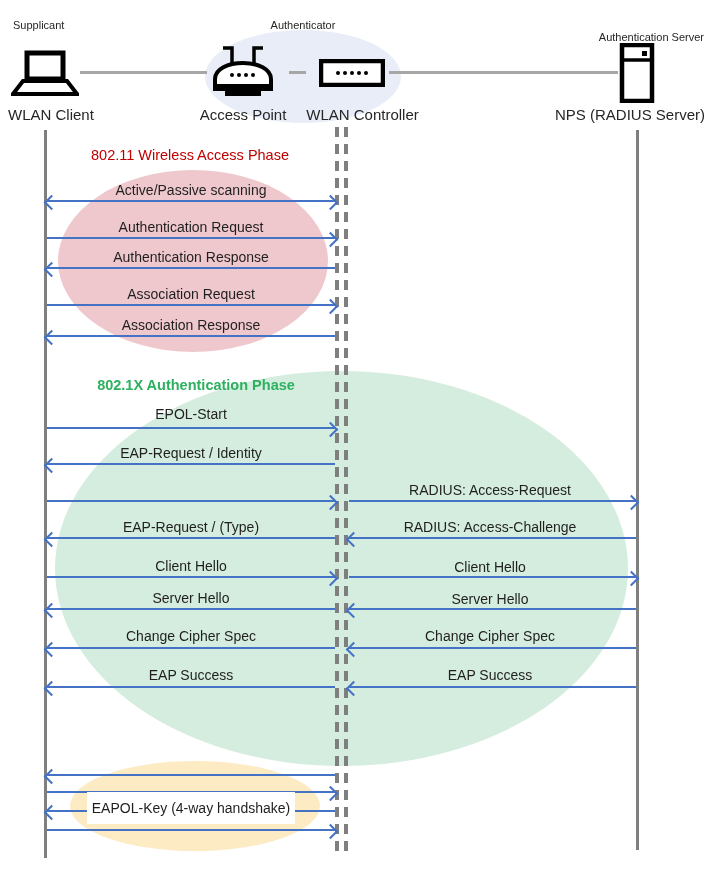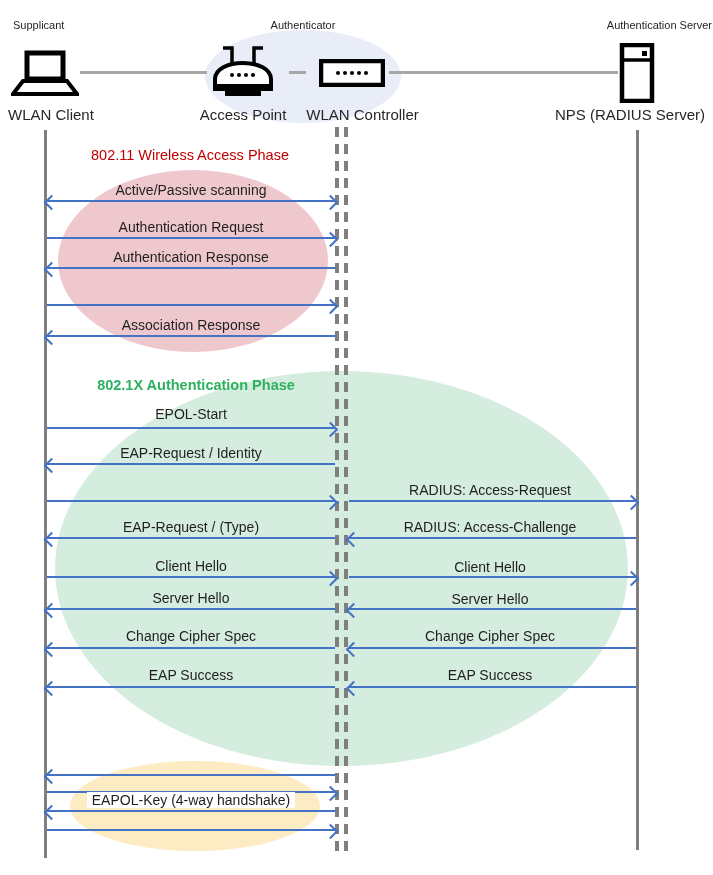--- a/index.html
+++ b/index.html
@@ -10,21 +10,21 @@
   .ellipse{position:absolute;border-radius:50%;z-index:0;}
   .ellipse-authenticator{left:205px;top:30px;width:196px;height:93px;background:#E9EDF7;}
   .ellipse-80211{left:58px;top:170px;width:270px;height:182px;background:#EFC8CD;}
   .ellipse-8021x{left:55px;top:371px;width:573px;height:395px;background:#D5EDDE;}
   .ellipse-keyexchange{left:70px;top:761px;width:250px;height:90px;background:#FDEBC4;}
 
   
   .role{position:absolute;top:19px;font-size:11px;z-index:2;}
   .role-supplicant{left:13px;}
   .role-authenticator{left:230px;width:146px;text-align:center;}
-  .role-authserver{right:1px;text-align:right;}
+  .role-authserver{right:9px;text-align:right;margin-top:12px;}
   .nlabel{position:absolute;top:106px;font-size:15px;z-index:2;}
   .nlabel-client{left:8px;}
   .nlabel-ap{left:181px;width:124px;text-align:center;}
   .nlabel-wlc{left:290px;width:145px;text-align:center;}
   .nlabel-nps{right:8px;text-align:right;}
 
   
   .icon{position:absolute;z-index:2;}
   .icon-laptop{left:11px;top:50px;}
   .icon-ap{left:209px;top:42px;}
@@ -47,21 +47,21 @@
   
   .phase-title{position:absolute;font-size:14.5px;text-align:center;z-index:3;line-height:19px;}
   .pt-80211{left:60px;top:146px;width:260px;color:#C00000;}
   .pt-8021x{left:66px;top:376px;width:260px;color:#2DB05F;font-weight:bold;}
   .pt-key{left:63px;top:721px;width:260px;color:#E78A4D;}
 
   
   .mlabel{position:absolute;left:47px;width:288px;text-align:center;font-size:14px;
           color:#1f1f1f;z-index:3;}
   .mlabel.rcol{left:348px;width:284px;}
-  .label-bg{background:#fff;padding:0 5px;display:inline-block;}
+  .label-bg{background:#fff;padding:8px 5px;display:inline-block;}
   .arrow{position:absolute;left:47px;width:288px;height:2.4px;background:#4472C4;z-index:2;}
   .arrow.rcol{left:349px;width:287px;}
   .arrow.left::before{content:"";position:absolute;left:-1px;top:-3.5px;width:9px;height:9px;
       border-left:2.4px solid #4472C4;border-bottom:2.4px solid #4472C4;transform:rotate(45deg);}
   .arrow.right::after{content:"";position:absolute;right:-1px;top:-3.5px;width:9px;height:9px;
       border-right:2.4px solid #4472C4;border-top:2.4px solid #4472C4;transform:rotate(45deg);}
 </style>
 </head>
 <body>
 
@@ -128,20 +128,21 @@
 
   <div class="phase-title pt-80211">802.11 Wireless Access Phase</div>
   <div class="phase-title pt-8021x">802.1X Authentication Phase</div>
 
   <div class="mlabel" style="top:182px">Active/Passive scanning</div>
   <div class="arrow left right" style="top:200px"></div>
   <div class="mlabel" style="top:219px">Authentication Request</div>
   <div class="arrow right" style="top:237px"></div>
   <div class="mlabel" style="top:249px">Authentication Response</div>
   <div class="arrow left" style="top:267px"></div>
+  <div class="mlabel" style="top:286px">Association Request</div>
   <div class="arrow right" style="top:304px"></div>
   <div class="mlabel" style="top:317px">Association Response</div>
   <div class="arrow left" style="top:335px"></div>
 
   <div class="mlabel" style="top:406px">EPOL-Start</div>
   <div class="arrow right" style="top:427px"></div>
   <div class="mlabel" style="top:445px">EAP-Request / Identity</div>
   <div class="arrow left" style="top:463px"></div>
   <div class="arrow right" style="top:500px"></div>
   <div class="mlabel" style="top:519px">EAP-Request / (Type)</div>

